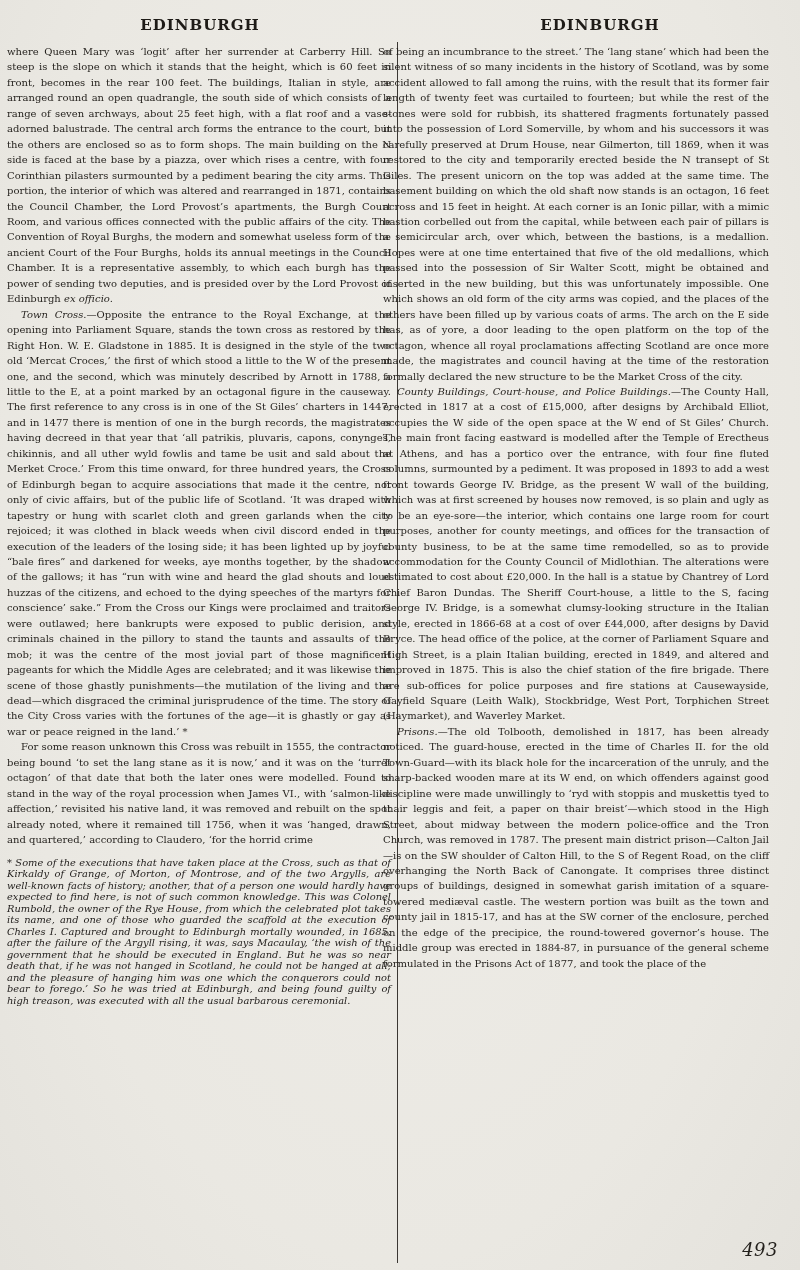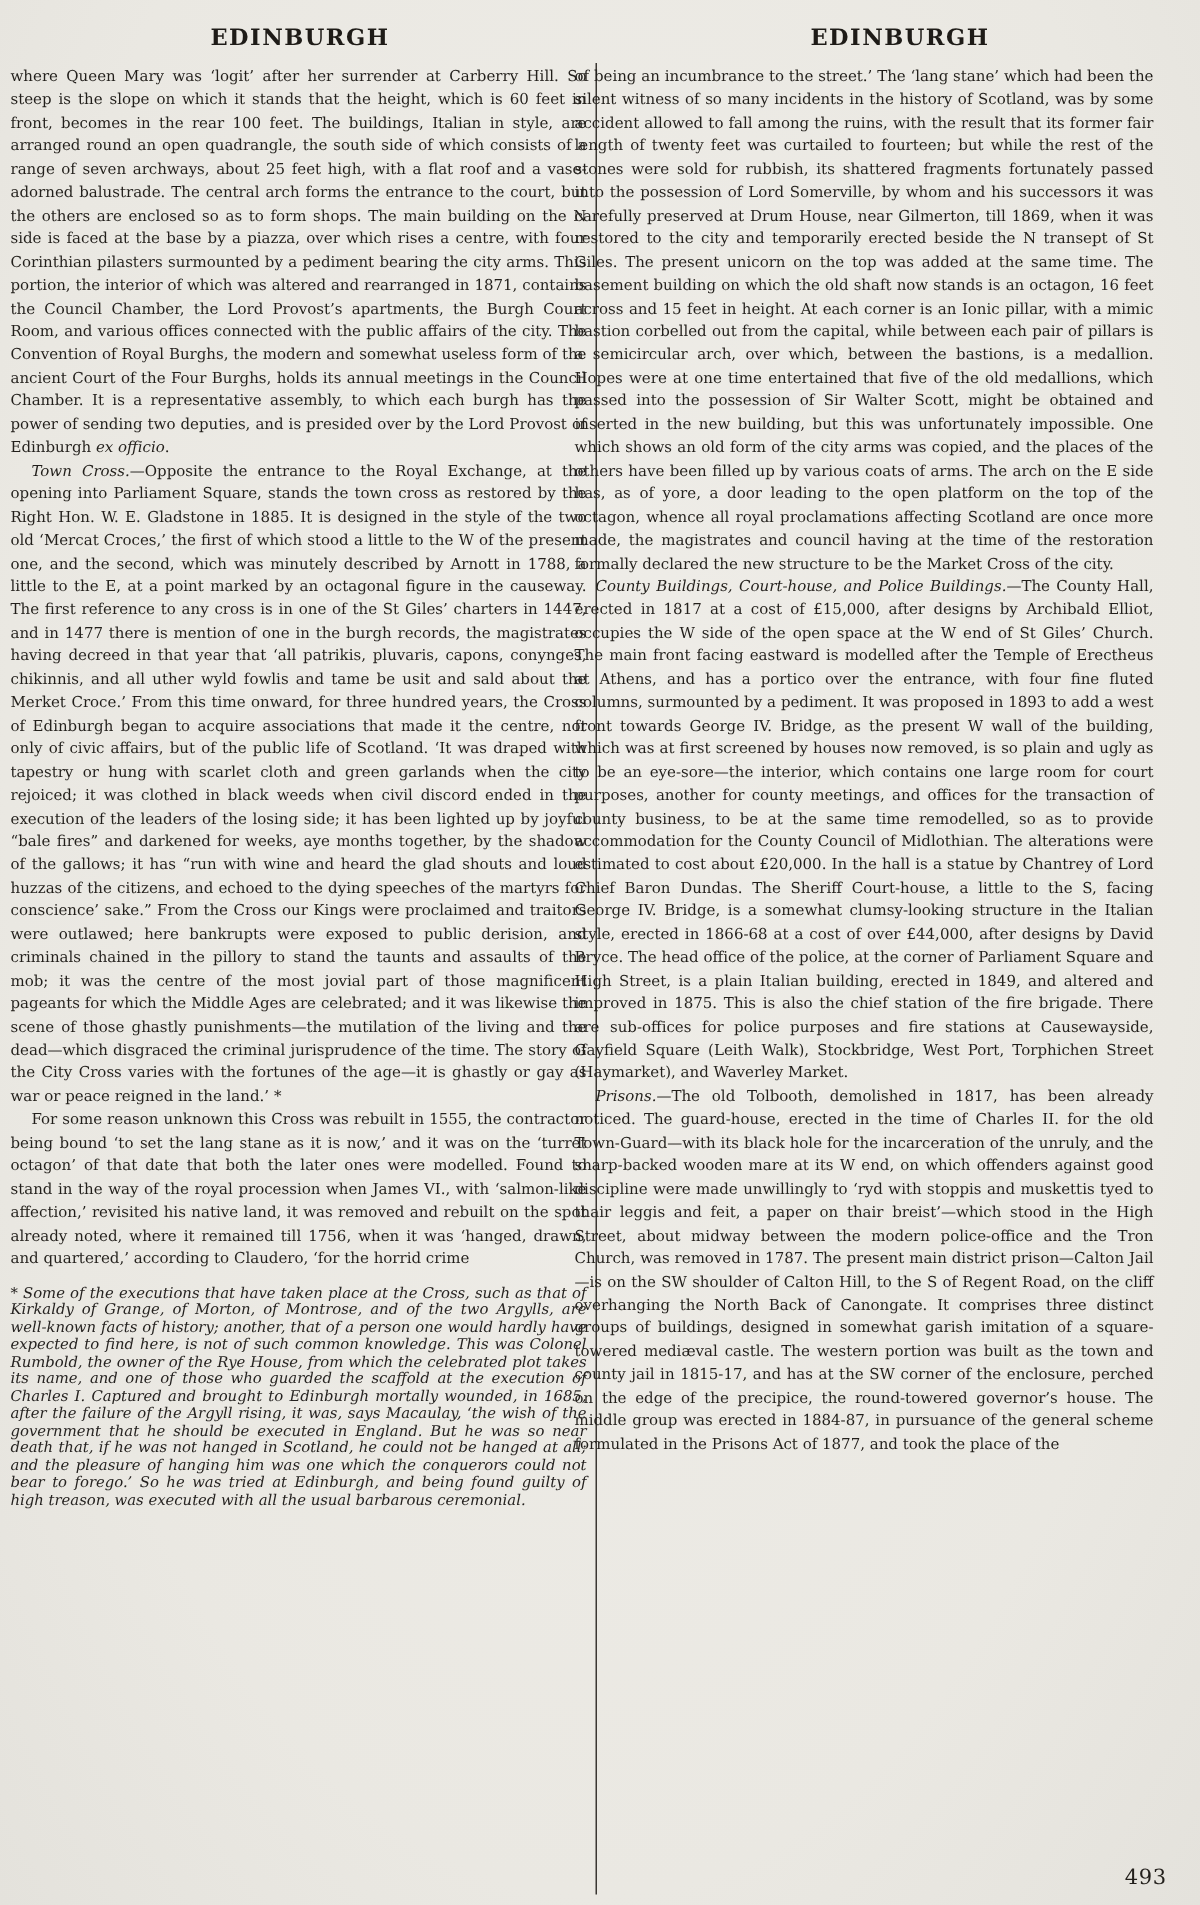--- a/index.html
+++ b/index.html
@@ -60,23 +60,24 @@
     font-size: 9.9px;
     line-height: 11.5px;
     text-align: justify;
     color: #252220;
   }
   i { font-style: italic; }
   .page-number {
     position: absolute;
     right: 22px;
     bottom: 10px;
-    font-size: 14px;
+    font-size: 18px;
     letter-spacing: 0.5px;
     color: #221F1B;
+    font-style: italic;
   }
 </style>
 </head>
 <body>
 
 <div class="page">
   <div class="running-head">
     <div class="head-cell">EDINBURGH</div>
     <div class="head-cell">EDINBURGH</div>
   </div>

